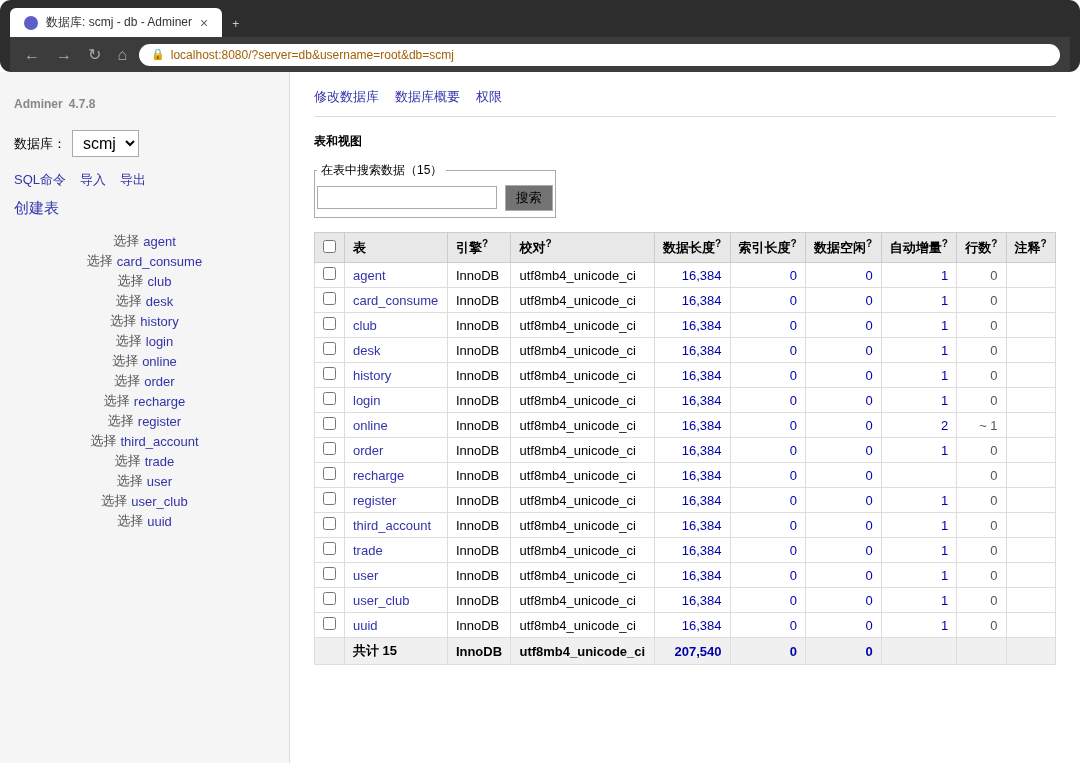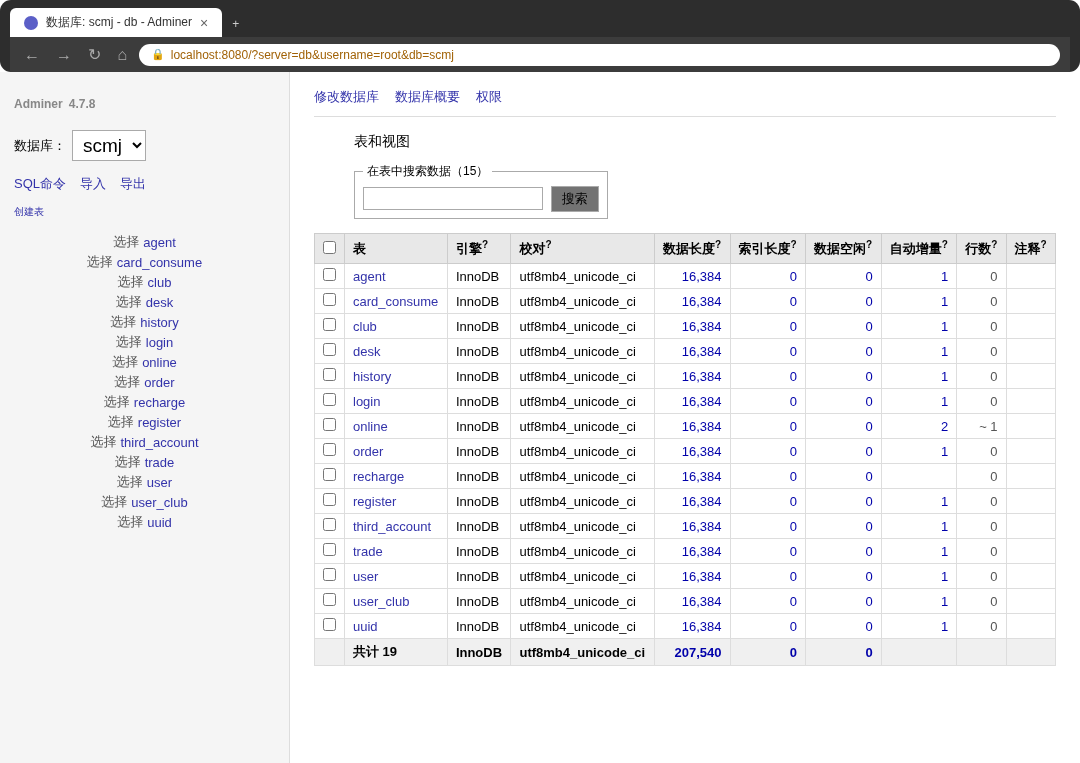--- a/index.html
+++ b/index.html
@@ -20,50 +20,50 @@
     .url-text { color: #a16207; }
 
     
     .app-layout { display: flex; min-height: calc(100vh - 70px); }
 
     
     .sidebar { width: 290px; min-width: 290px; background: #f5f5f5; border-right: 1px solid #ddd; padding: 16px 14px; }
     .adminer-logo { font-style: italic; font-size: 22px; color: #555; margin-bottom: 16px; }
     .adminer-logo span { font-size: 12px; color: #888; font-style: normal; font-weight: bold; }
     .db-selector { display: flex; align-items: center; gap: 6px; margin-bottom: 14px; font-size: 13px; }
-    .db-selector select { padding: 3px 6px; font-size: 19px; border: 1px solid #aaa; background: #fff; }
+    .db-selector select { padding: 3px 6px; font-size: 16px; border: 1px solid #aaa; background: #fff; }
     .sidebar-links { display: flex; gap: 14px; margin-bottom: 10px; }
     .sidebar-links a { color: #33a; text-decoration: none; font-size: 13px; }
     .create-table { margin-bottom: 14px; }
-    .create-table a { color: #33a; text-decoration: none; font-size: 10px; }
+    .create-table a { color: #33a; text-decoration: none; font-size: 15px; }
     .table-list { display: flex; flex-direction: column; gap: 2px; }
     .table-list-item { display: flex; align-items: center; gap: 4px; font-size: 13px; color: #555; justify-content: center; }
     .table-list-item a { color: #33a; text-decoration: none; }
 
     
     .main-content { flex: 1; padding: 0; }
     .page-header { background: #e8e8f8; padding: 20px 24px; border-bottom: 1px solid #ccc; }
     .page-header h1 { font-size: 24px; font-weight: bold; color: #222; }
     .content-area { padding: 16px 24px; }
     .content-nav { display: flex; gap: 16px; margin-bottom: 16px; border-bottom: 1px solid #ddd; padding-bottom: 10px; }
     .content-nav a { color: #33a; text-decoration: none; font-size: 13px; }
-    .section-title { font-size: 14px; font-weight: normal; margin-bottom: 12px; margin-left: 40px; }
+    .section-title { font-size: 12px; font-weight: bold; margin-bottom: 12px; }
 
     
     .data-table { border-collapse: collapse; width: 100%; font-size: 13px; }
     .data-table th { background: #e8e8e8; border: 1px solid #ccc; padding: 5px 8px; text-align: left; white-space: nowrap; }
     .data-table td { border: 1px solid #ddd; padding: 4px 8px; vertical-align: middle; }
     .data-table a { color: #33a; text-decoration: none; }
     .data-table .num { text-align: right; color: #00a; }
     .data-table .tilde { color: #555; }
     .data-table .total-row td { font-weight: bold; background: #f0f0f0; }
     .checkbox-cell { width: 20px; text-align: center; }
     .col-header { cursor: pointer; }
     .sup { font-size: 10px; vertical-align: super; }
-    fieldset.search-fieldset { border: 1px solid #aaa; padding: 6px 8px; display: inline-block; margin-bottom: 14px; margin-left: 40px; }
+    fieldset.search-fieldset { border: 1px solid #aaa; padding: 6px 2px; display: inline-block; margin-bottom: 14px; }
     fieldset.search-fieldset legend { font-size: 12px; padding: 0 4px; }
   </style>
 </head>
 <body>
 
 <div class="browser-chrome">
   <div class="browser-tabs">
     <div class="browser-tab">
       <span class="tab-icon"></span>
       <span>数据库: scmj - db - Adminer</span>
@@ -382,21 +382,21 @@
     <td>utf8mb4_unicode_ci</td>
     <td class="num">16,384</td>
     <td class="num">0</td>
     <td class="num">0</td>
     <td class="num">1</td>
     <td class="num tilde">0</td>
     <td></td>
   </tr>
             <tr class="total-row">
   <td class="checkbox-cell"></td>
-  <td>共计 19</td>
+  <td>共计 15</td>
   <td>InnoDB</td>
   <td>utf8mb4_unicode_ci</td>
   <td class="num">207,540</td>
   <td class="num">0</td>
   <td class="num">0</td>
   <td class="num"></td>
   <td class="num"></td>
   <td></td>
 </tr>
           </tbody>

